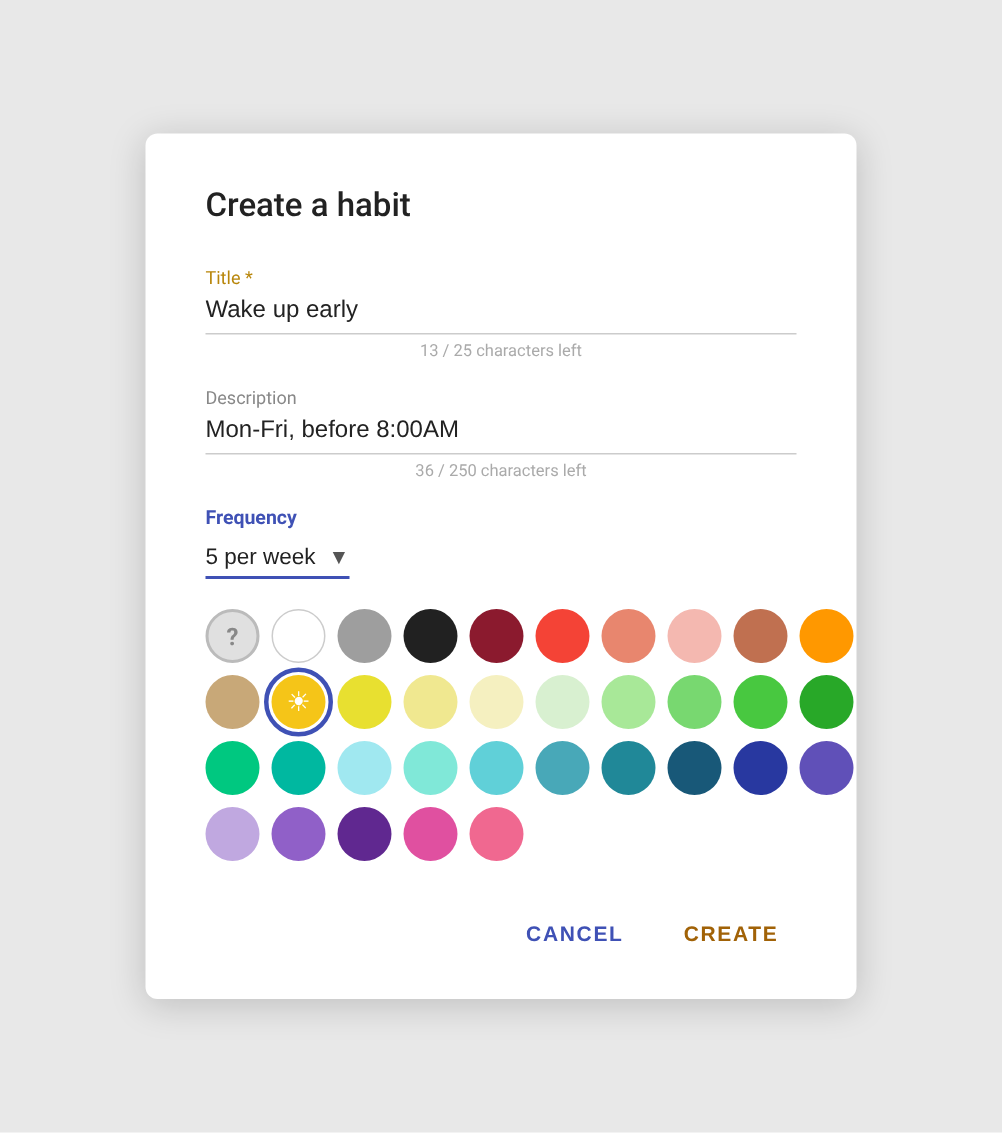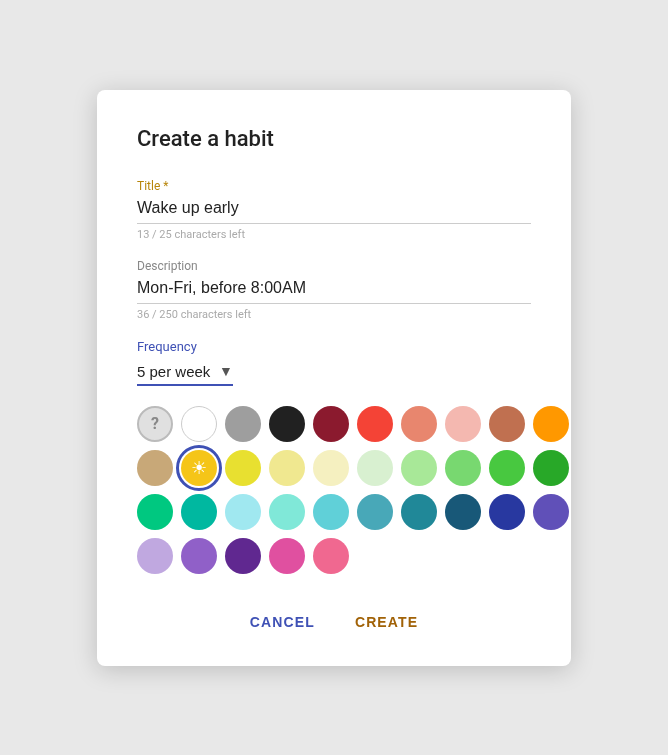--- a/index.html
+++ b/index.html
@@ -37,31 +37,31 @@
       width: 100%;
       border: none;
       border-bottom: 1px solid #ccc;
       outline: none;
       font-size: 16px;
       color: #222;
       padding: 2px 0 6px 0;
       background: transparent;
     }
     .char-count {
-      text-align: left;
+      text-align: center;
       font-size: 11px;
       color: #aaa;
       margin-top: 4px;
       margin-bottom: 18px;
     }
     .frequency-label {
       font-size: 13px;
       color: #3f51b5;
       margin-bottom: 8px;
-      font-weight: 400;
+      font-weight: 700;
     }
     .frequency-select-wrap {
       display: inline-flex;
       align-items: center;
       border-bottom: 2px solid #3f51b5;
       padding-bottom: 4px;
       margin-bottom: 20px;
       cursor: pointer;
     }
     .frequency-select {
@@ -114,21 +114,21 @@
       border: 2px solid #bbb;
     }
     .color-circle.white-circle {
       border: 1.5px solid #ccc;
     }
     .sun-icon {
       font-size: 18px;
     }
     .dialog-actions {
       display: flex;
-      justify-content: center;
+      justify-content: flex-end;
       gap: 16px;
       padding-top: 8px;
     }
     .btn {
       background: none;
       border: none;
       font-size: 14px;
       font-weight: 600;
       letter-spacing: 0.08em;
       cursor: pointer;

